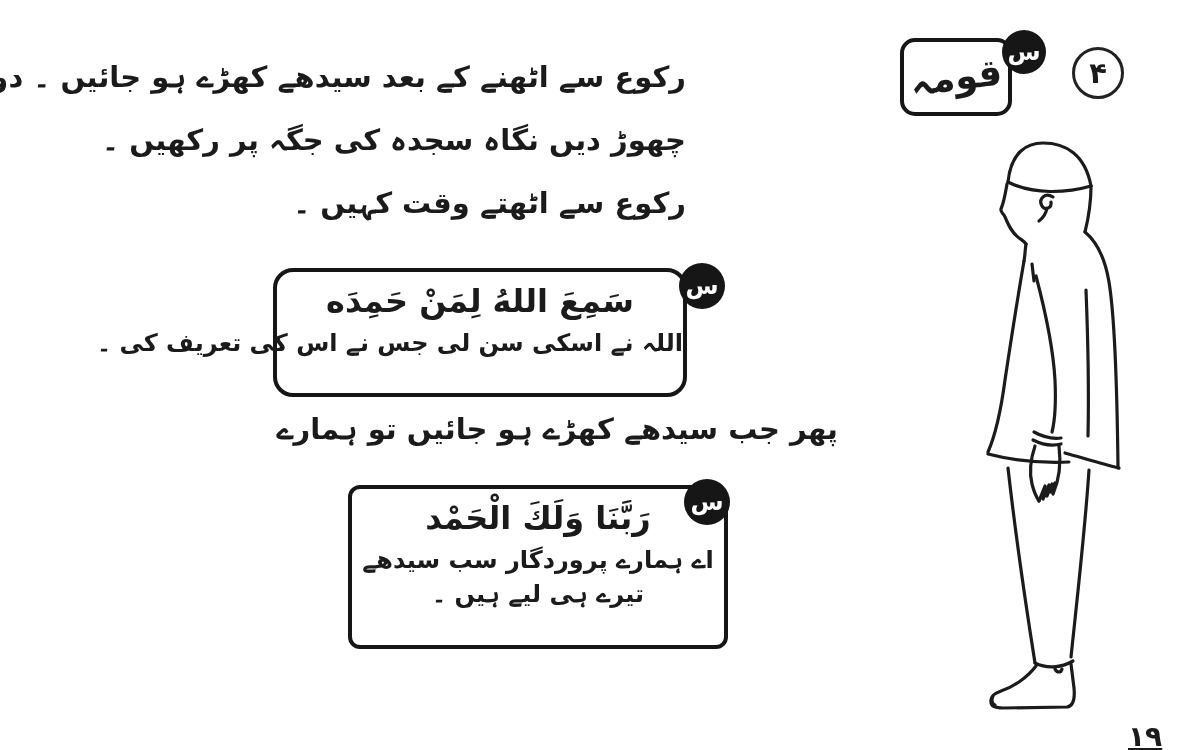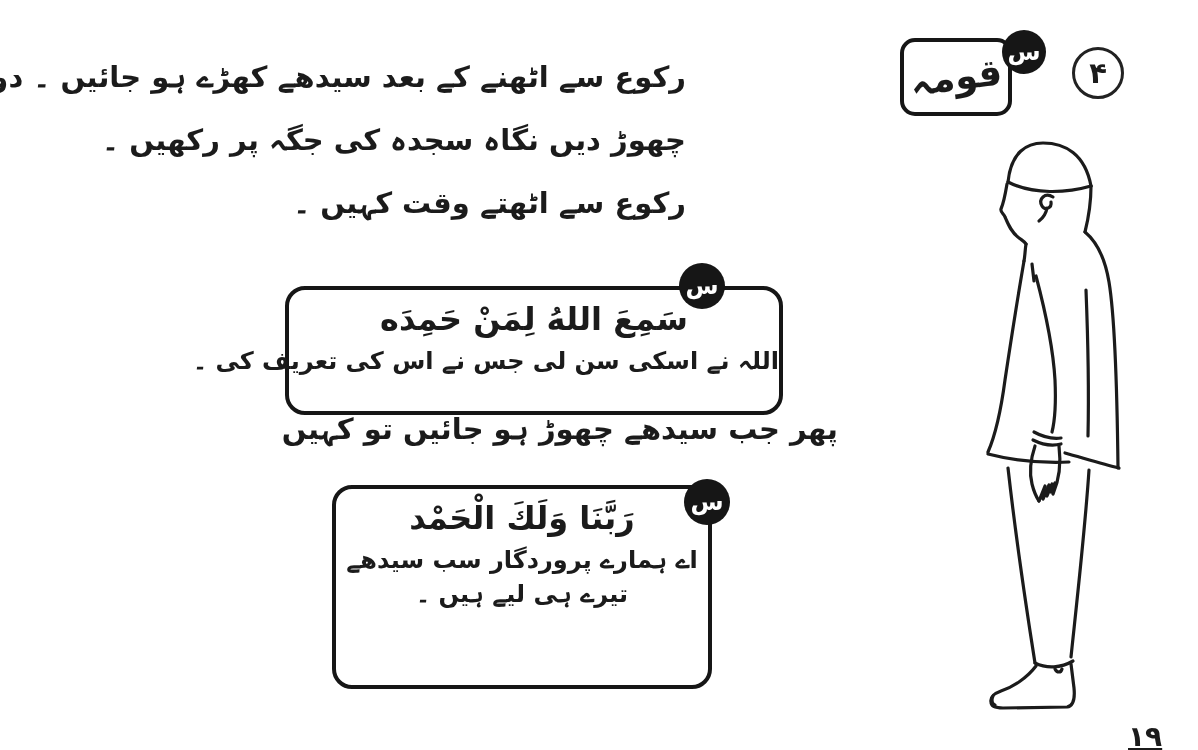--- a/index.html
+++ b/index.html
@@ -85,31 +85,31 @@
   <div class="badge" style="left:1002px;top:30px;width:44px;height:44px;">
     <span>س</span>
   </div>
 
   <div class="intro">
     <div class="urdu">رکوع سے اٹھنے کے بعد سیدھے کھڑے ہو جائیں ۔ دونوں ہاتھ سیدھا</div>
     <div class="urdu">چھوڑ دیں نگاہ سجدہ کی جگہ پر رکھیں ۔</div>
     <div class="urdu">رکوع سے اٹھتے وقت کہیں ۔</div>
   </div>
 
-  <div class="dua-box" style="left:285px;top:268px;width:498px;height:129px;margin-top:18px;">
+  <div class="dua-box" style="left:273px;top:268px;width:414px;height:129px;">
     <div class="arabic">سَمِعَ اللهُ لِمَنْ حَمِدَه</div>
     <div class="trans">اللہ نے اسکی سن لی جس نے اس کی تعریف کی ۔</div>
   </div>
   <div class="badge" style="left:679px;top:263px;">
     <span>س</span>
   </div>
 
-  <div class="between-line urdu">پھر جب سیدھے چھوڑ ہو جائیں تو کہیں</div>
+  <div class="between-line urdu">پھر جب سیدھے کھڑے ہو جائیں تو ہمارے</div>
 
-  <div class="dua-box" style="left:332px;top:485px;width:380px;height:204px;">
+  <div class="dua-box" style="left:348px;top:485px;width:380px;height:164px;border-radius:12px;">
     <div class="arabic">رَبَّنَا وَلَكَ الْحَمْد</div>
     <div class="trans">اے ہمارے پروردگار سب سیدھے</div>
     <div class="trans" style="margin-top:6px;">تیرے ہی لیے ہیں ۔</div>
   </div>
   <div class="badge" style="left:684px;top:479px;">
     <span>س</span>
   </div>
 
   <div class="figure-wrap">
     <svg viewBox="0 0 150 580" width="150" height="580" xmlns="http://www.w3.org/2000/svg">

